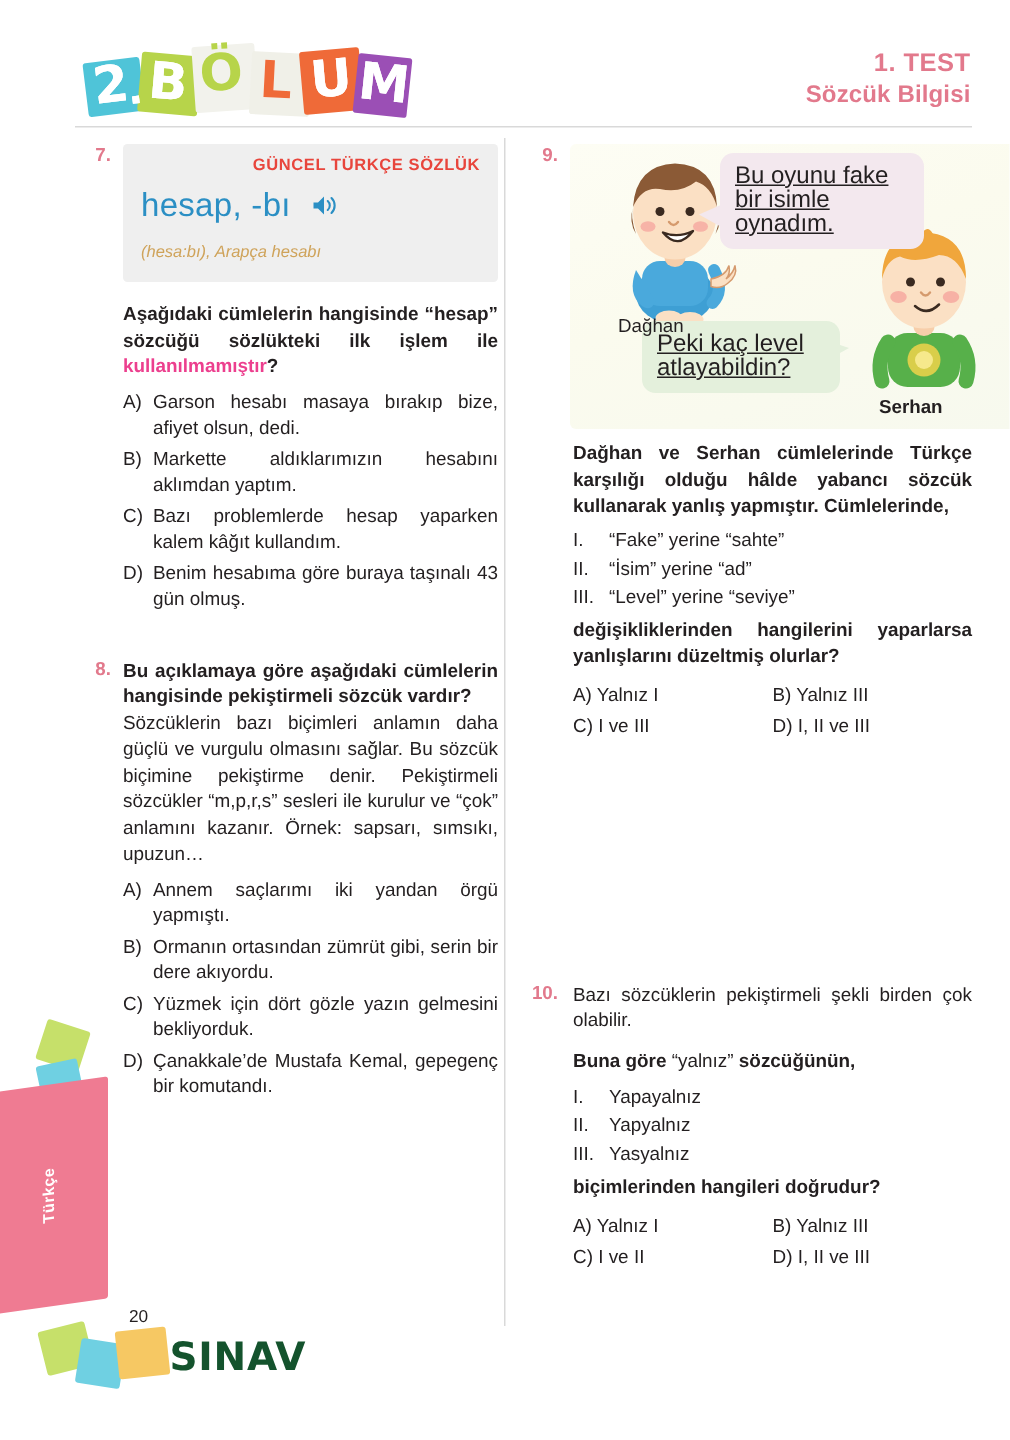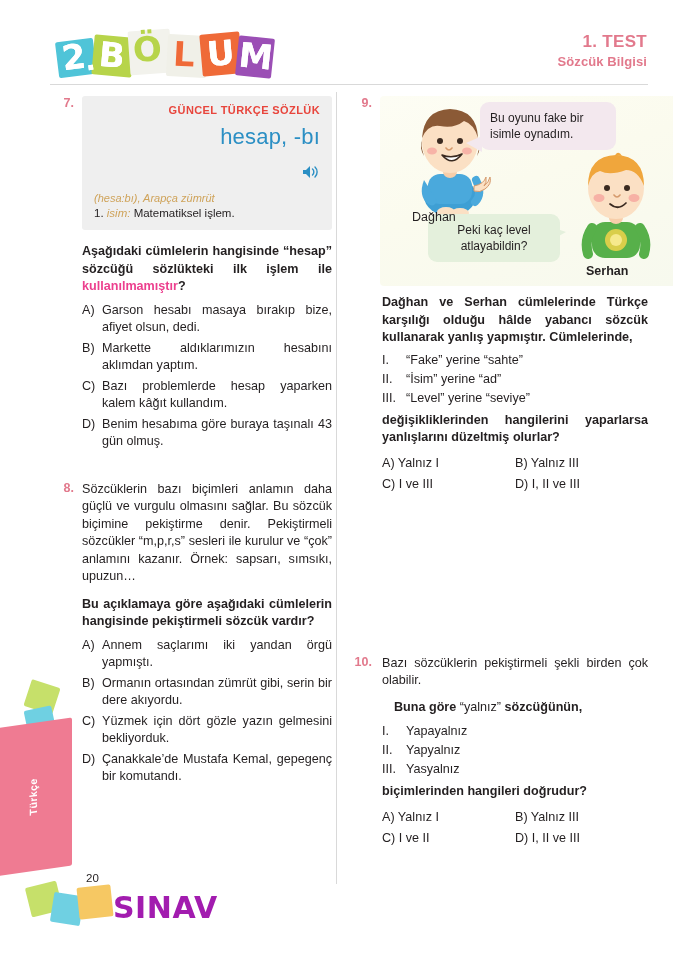--- a/index.html
+++ b/index.html
@@ -20,21 +20,21 @@
   }
   .test-title{
     position:absolute;right:26px;top:31px;
     text-align:right;line-height:1.32;
   }
   .test-title .t1{
     font-size:17px;font-weight:bold;color:#e2798c;letter-spacing:.3px;
     display:block;
   }
   .test-title .t2{
-    font-size:13px;font-weight:bold;color:#e2798c;letter-spacing:.1px;
+    font-size:16px;font-weight:bold;color:#e2798c;letter-spacing:.1px;
     display:block;
   }
 
   
   .bolum{
     position:absolute;left:55px;top:26px;width:220px;height:58px;
   }
   .bolum .sq{
     position:absolute;border-radius:2px;
   }
@@ -90,46 +90,46 @@
   .dict{
     background:#efefef;border-radius:3px;
     padding:8px 12px 11px 12px;
     margin-bottom:13px;
   }
   .dict-head{
     text-align:right;font-size:11px;font-weight:bold;
     color:#e8453c;letter-spacing:.4px;margin-bottom:8px;
   }
   .dict-word{
-    display:flex;align-items:flex-end;gap:14px;
+    display:flex;align-items:center;gap:14px;
     font-size:22px;color:#2b8fc4;font-weight:normal;
-    letter-spacing:.2px;margin-bottom:12px;flex-direction:column;
+    letter-spacing:.2px;margin-bottom:12px;
   }
   .spk{display:inline-block;width:18px;height:16px;position:relative;}
   .spk svg{display:block;}
   .dict-etym{
     font-size:11px;color:#cfa35a;font-style:italic;margin-bottom:3px;
   }
   .dict-def{font-size:11.5px;color:#231f20;}
   .dict-def .pos{color:#cfa35a;font-style:italic;}
 
   .hl-pink{color:#ec3f8e;font-weight:bold;}
 
   
   .illus{
     position:relative;width:300px;height:190px;margin-left:-2px;
     margin-bottom:8px;
     background:linear-gradient(160deg,#fdfdf4 0%,#fbfbee 45%,#f7f9ee 100%);
     border-radius:4px;overflow:hidden;
   }
   .bubble{
     position:absolute;background:#f3e8ee;border-radius:9px;
-    padding:8px 10px;font-size:12px;line-height:16px;color:#231f20;
-  }
-  .bubble.green{background:#e4f0dc;text-align:center;}
+    padding:8px 10px;font-size:16px;line-height:16px;color:#231f20;text-decoration:underline;
+  }
+  .bubble.green{background:#e4f0dc;}
   .bub1{left:100px;top:6px;width:116px;}
   .bub2{left:48px;top:118px;width:112px;}
   .tail{position:absolute;width:0;height:0;}
   .tail1{
     left:86px;top:40px;
     border-top:7px solid transparent;border-bottom:9px solid transparent;
     border-right:16px solid #f3e8ee;
   }
   .tail2{
     left:168px;top:130px;
@@ -162,21 +162,21 @@
   }
   .confetti{position:absolute;border-radius:2px;}
 
   .pagenum{
     position:absolute;left:86px;top:872px;
     font-size:11.5px;color:#231f20;
   }
   .sinav{
     position:absolute;left:113px;top:890px;
     font-family:"DejaVu Sans", sans-serif;
-    font-size:30px;font-weight:bold;color:#a21caf;
+    font-size:26px;font-weight:bold;color:#14532d;
     letter-spacing:.5px;
   }
 </style>
 </head>
 <body>
 
 <div class="page">
 
   <div class="bolum">
     <div class="sq" style="left:2px;top:14px;width:38px;height:36px;background:#4fc4d8;transform:rotate(-7deg);"></div>
@@ -211,26 +211,21 @@
           <div class="dict-word">
             <span>hesap, -bı</span>
             <span class="spk">
               <svg width="18" height="16" viewBox="0 0 18 16">
                 <path d="M1 6 h3 L8 2 v12 L4 10 H1 Z" fill="#2b8fc4"></path>
                 <path d="M10.5 5 a4 4 0 0 1 0 6" stroke="#2b8fc4" stroke-width="1.4" fill="none" stroke-linecap="round"></path>
                 <path d="M13 3 a7 7 0 0 1 0 10" stroke="#2b8fc4" stroke-width="1.4" fill="none" stroke-linecap="round"></path>
               </svg>
             </span>
           </div>
-          <div class="dict-etym">(hesa:bı), Arapça zümrüt</div>
-          <div class="dict-def">
-            <span>1.</span>
-            <span class="pos">isim:</span>
-            <span>Matematiksel işlem.</span>
-          </div>
+          <div class="dict-etym">(hesa:bı), Arapça hesabı</div>
         </div>
 
         <p class="tx b"><span>Aşağıdaki cümlelerin hangisinde “hesap” sözcüğü sözlükteki ilk işlem ile </span><span class="hl-pink">kullanılmamıştır</span><span>?</span></p>
 
         <div class="opts">
           <div class="opt">
               <span class="lbl">A)</span>
               <span class="val">Garson hesabı masaya bırakıp bize, afiyet olsun, dedi.</span>
             </div>
           <div class="opt">
@@ -245,22 +240,22 @@
               <span class="lbl">D)</span>
               <span class="val">Benim hesabıma göre buraya taşınalı 43 gün olmuş.</span>
             </div>
         </div>
       </div>
     </div>
 
     <div class="q" style="margin-top:26px;">
       <div class="qnum">8.</div>
       <div class="qbody">
+        <p class="tx b" style="margin-top:10px;">Bu açıklamaya göre aşağıdaki cümlelerin hangisinde pekiştirmeli sözcük vardır?</p>
         <p class="tx">Sözcüklerin bazı biçimleri anlamın daha güçlü ve vurgulu olmasını sağlar. Bu sözcük biçimine pekiştirme denir. Pekiştirmeli sözcükler “m,p,r,s” sesleri ile kurulur ve “çok” anlamını kazanır. Örnek: sapsarı, sımsıkı, upuzun…</p>
-        <p class="tx b" style="margin-top:10px;">Bu açıklamaya göre aşağıdaki cümlelerin hangisinde pekiştirmeli sözcük vardır?</p>
         <div class="opts">
           <div class="opt">
               <span class="lbl">A)</span>
               <span class="val">Annem saçlarımı iki yandan örgü yapmıştı.</span>
             </div>
           <div class="opt">
               <span class="lbl">B)</span>
               <span class="val">Ormanın ortasından zümrüt gibi, serin  bir dere akıyordu.</span>
             </div>
           <div class="opt">
@@ -354,21 +349,21 @@
           <div class="o">C) I ve III</div>
           <div class="o">D) I, II ve III</div>
         </div>
       </div>
     </div>
 
     <div class="q" style="margin-top:160px;">
       <div class="qnum r">10.</div>
       <div class="qbody r">
         <p class="tx">Bazı sözcüklerin pekiştirmeli şekli birden çok olabilir.</p>
-        <p class="tx b" style="margin-top:9px;margin-left:12px;"><span>Buna göre </span><span style="font-weight:normal;">“yalnız”</span><span> sözcüğünün,</span></p>
+        <p class="tx b" style="margin-top:9px;"><span>Buna göre </span><span style="font-weight:normal;">“yalnız”</span><span> sözcüğünün,</span></p>
         <div class="rlist" style="margin-top:6px;">
           <div class="ritem">
               <span class="rn">I.</span>
               <span>Yapayalnız</span>
             </div>
           <div class="ritem">
               <span class="rn">II.</span>
               <span>Yapyalnız</span>
             </div>
           <div class="ritem">

